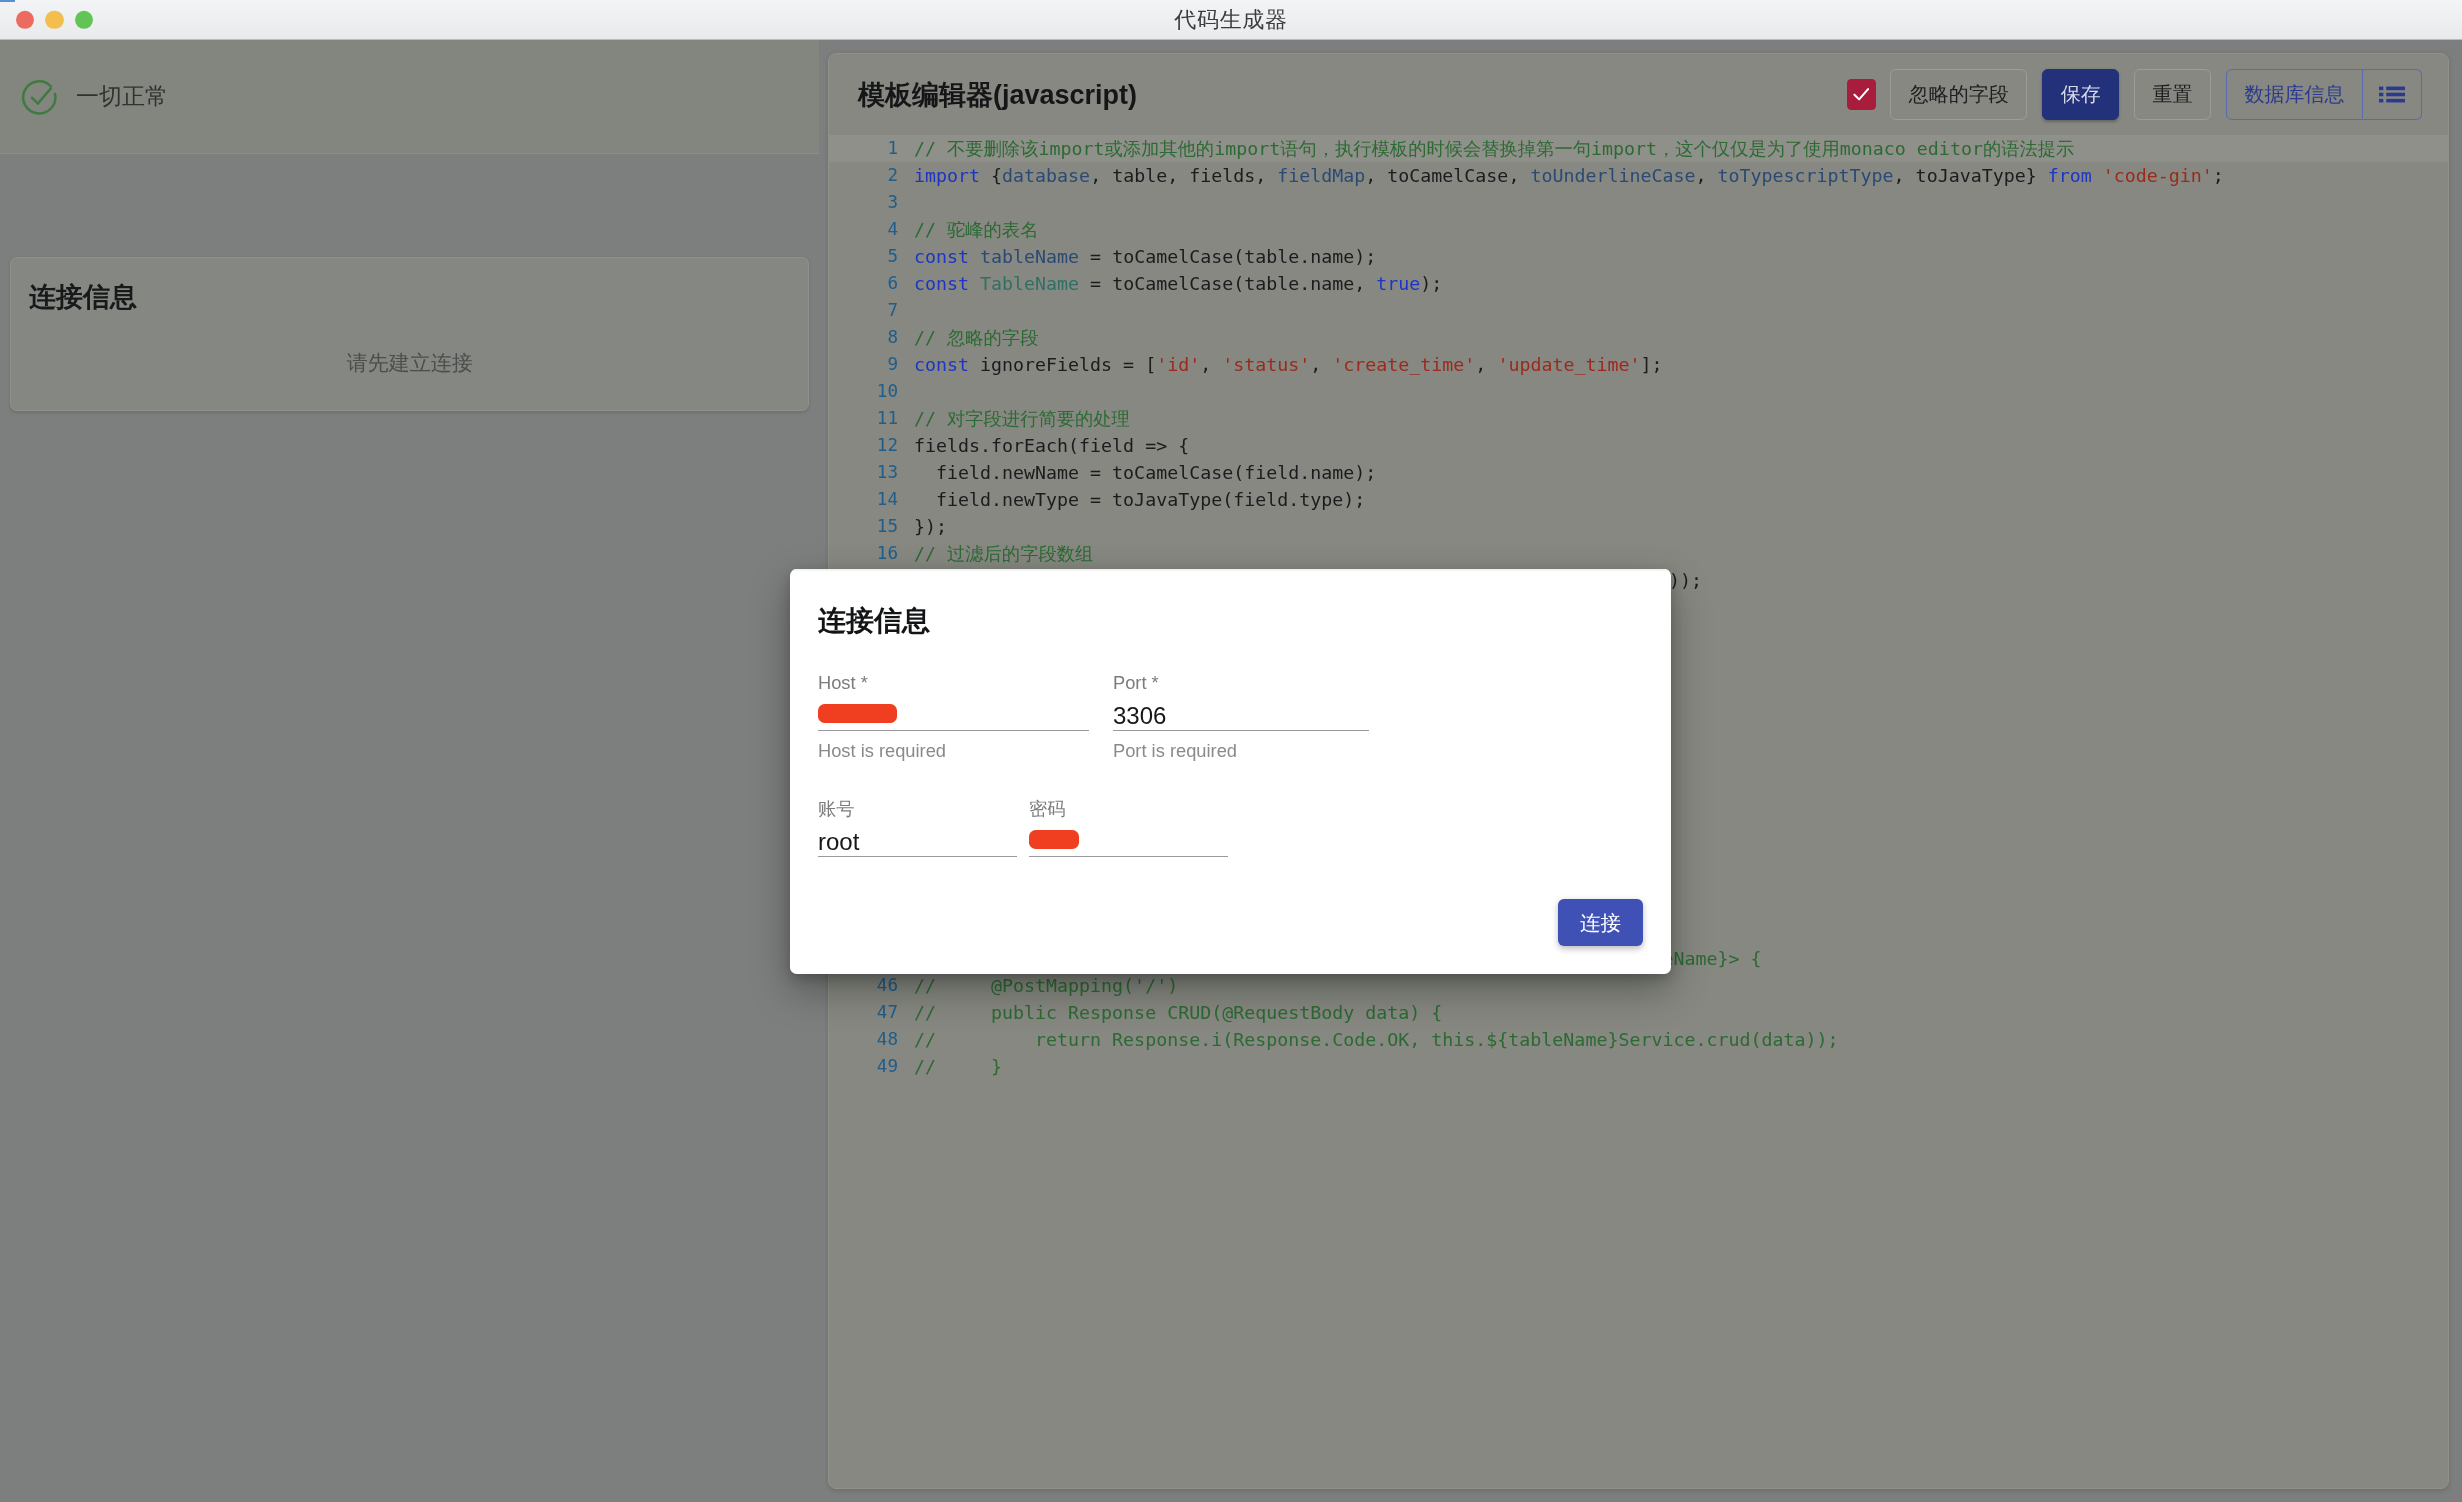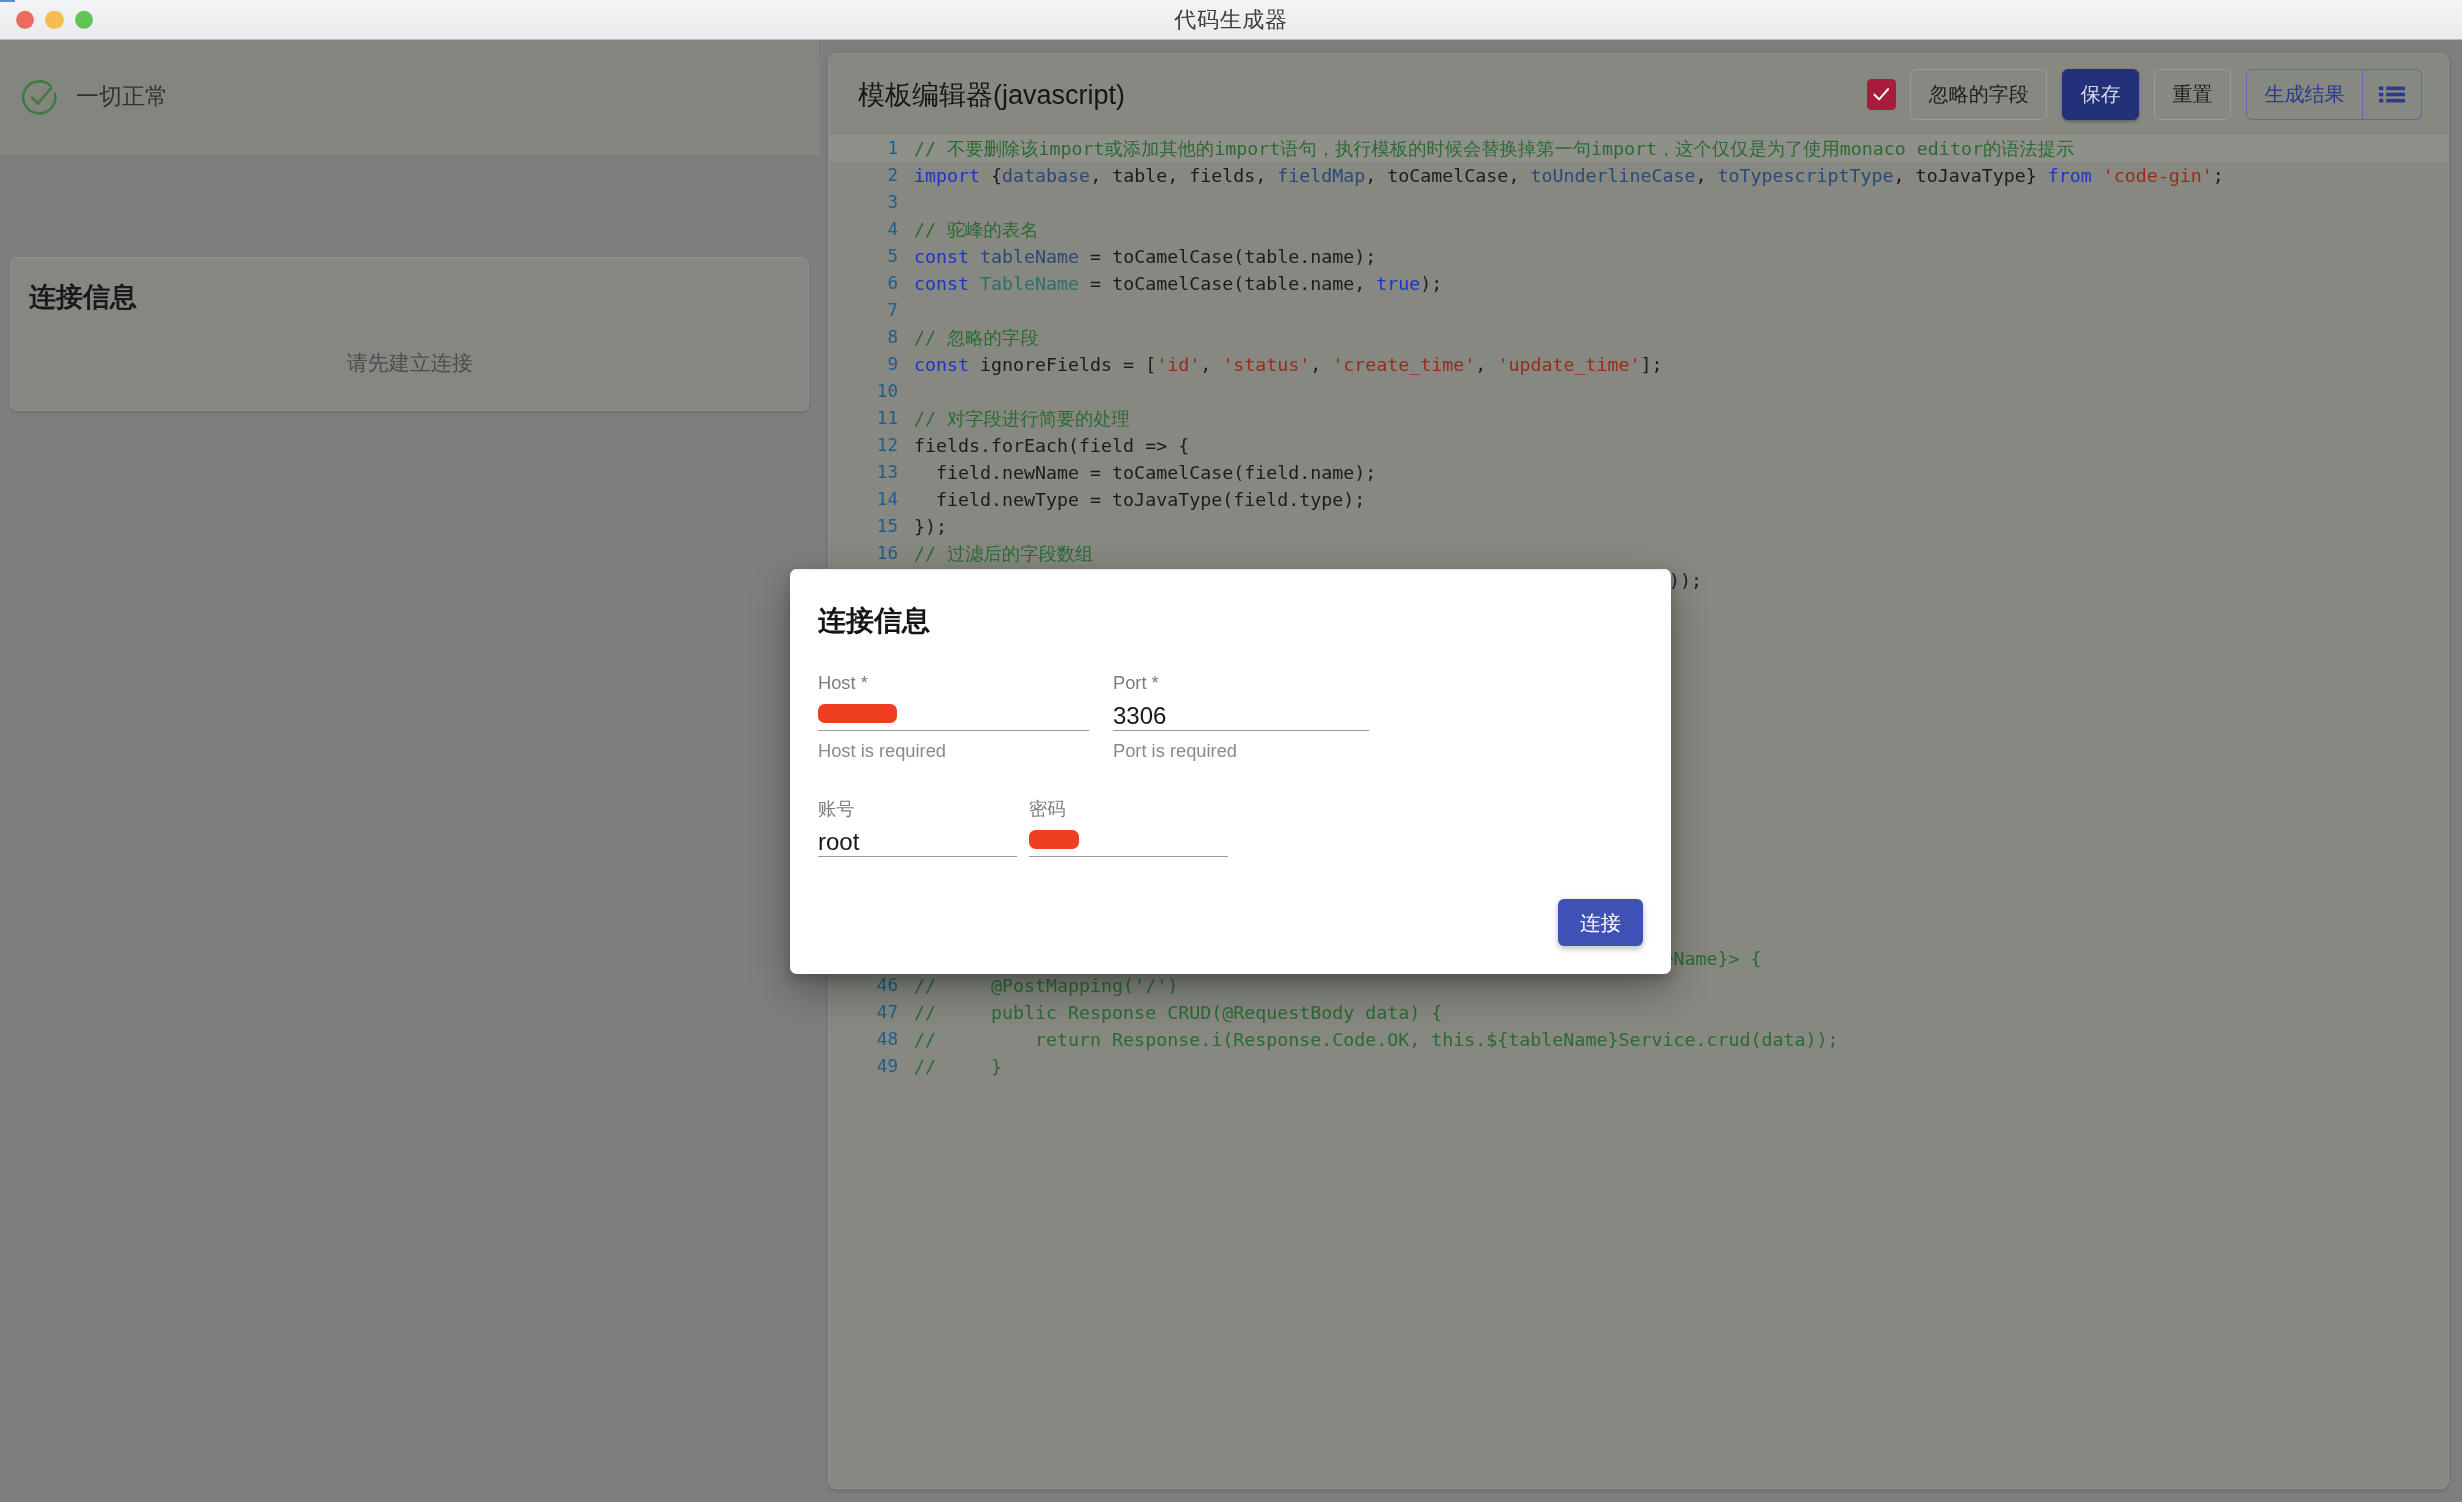--- a/index.html
+++ b/index.html
@@ -58,21 +58,21 @@
   .editor-card {
     position: absolute; left: 828px; top: 13px; width: 1621px; height: 1436px;
     background: #868881; border: 0.7px solid #909289; border-radius: 8px;
     box-shadow: 0 1.5px 5.1px rgba(0,0,0,0.14);
     overflow: hidden;
   }
   .ed-header {
     position: relative; height: 81px; display: flex; align-items: center;
     padding: 0 26px 0 29px;
   }
-  .ed-title { font-size: 27px; font-weight: 400; color: #151617; white-space: nowrap; text-align: right; }
+  .ed-title { font-size: 27px; font-weight: 700; color: #151617; white-space: nowrap; text-align: right; }
   .ed-actions { margin-left: auto; display: flex; align-items: center; gap: 14.7px; }
 
   .cb {
     width: 29px; height: 31px; border-radius: 4.4px; background: #a81c3c;
     display: flex; align-items: center; justify-content: center;
   }
   .cb svg { width: 20.5px; height: 20.5px; }
 
   .btn {
     height: 51px; padding: 0 17.6px; border-radius: 5.9px;
@@ -177,21 +177,21 @@
         <div class="ed-actions">
           <div class="cb">
             <svg viewBox="0 0 24 24">
               <path d="M4 12.5 L9.5 18 L20 6" fill="none" stroke="#ffffff" stroke-width="2.4" stroke-linecap="round" stroke-linejoin="round"></path>
             </svg>
           </div>
           <button class="btn">忽略的字段</button>
           <button class="btn primary">保存</button>
           <button class="btn">重置</button>
           <div class="btn-group">
-            <button class="btn grp-l">生成结果</button>
+            <button class="btn grp-l">数据库信息</button>
             <button class="btn grp-r">
               <svg class="list-icon" viewBox="0 0 36 26">
                 <rect x="0" y="2" width="6" height="5" fill="#2b3a8f"></rect>
                 <rect x="10" y="2" width="26" height="5" fill="#2b3a8f"></rect>
                 <rect x="0" y="10.5" width="6" height="5" fill="#2b3a8f"></rect>
                 <rect x="10" y="10.5" width="26" height="5" fill="#2b3a8f"></rect>
                 <rect x="0" y="19" width="6" height="5" fill="#2b3a8f"></rect>
                 <rect x="10" y="19" width="26" height="5" fill="#2b3a8f"></rect>
               </svg>
             </button>

